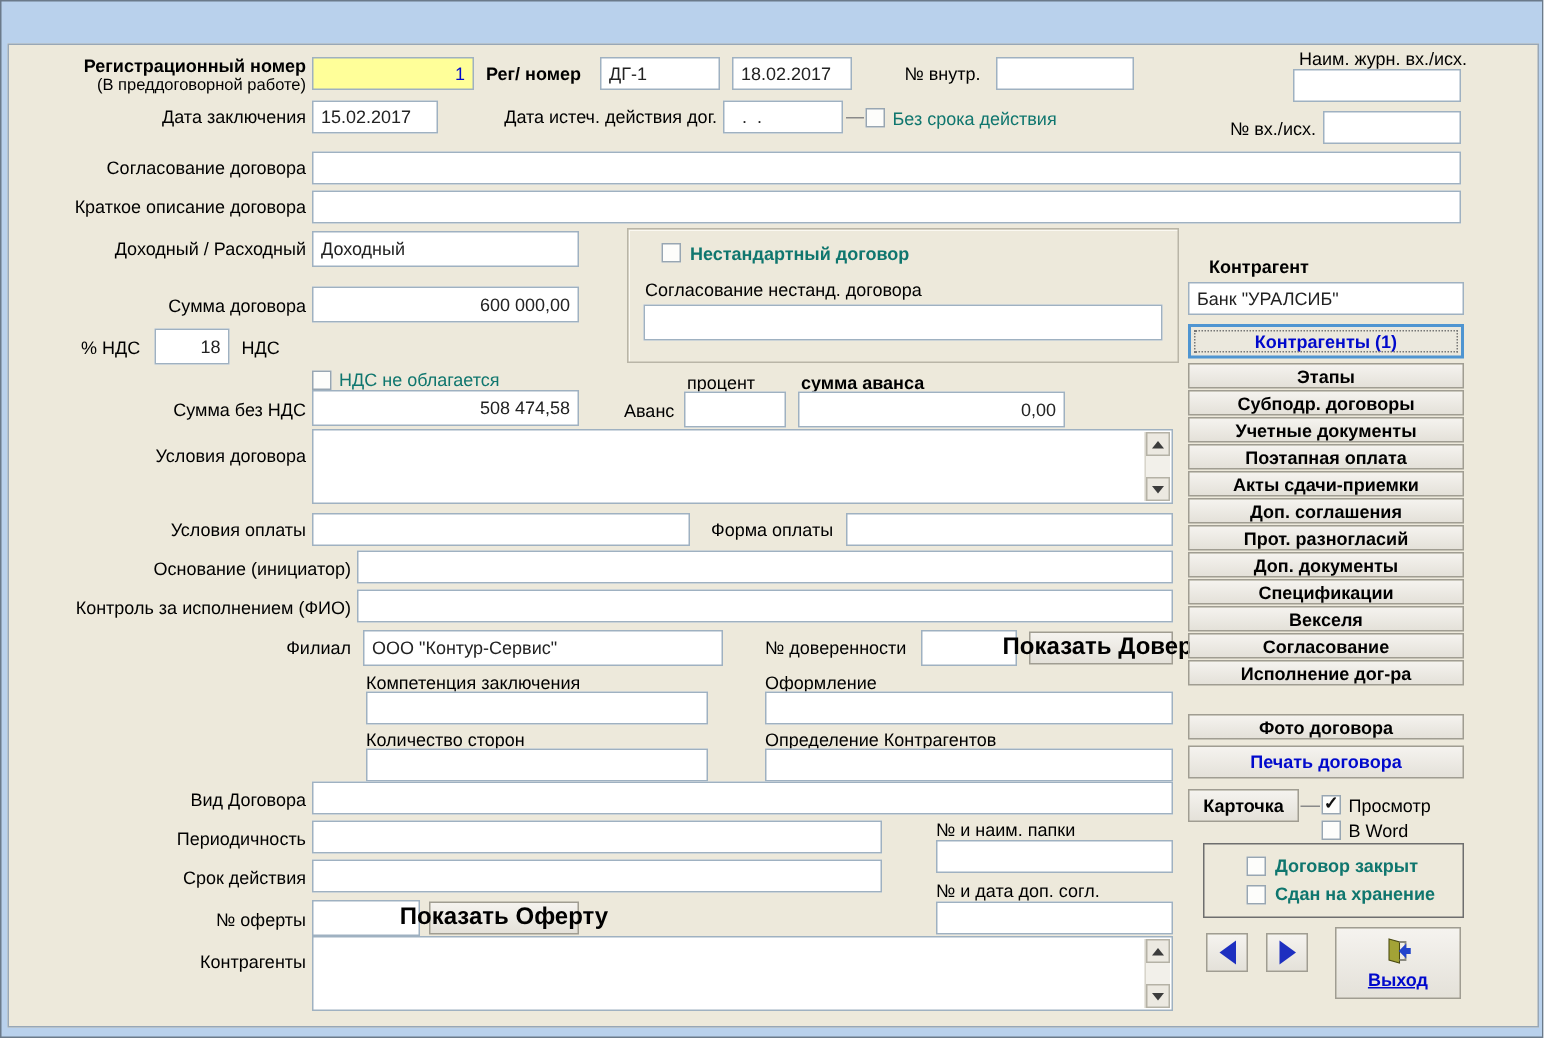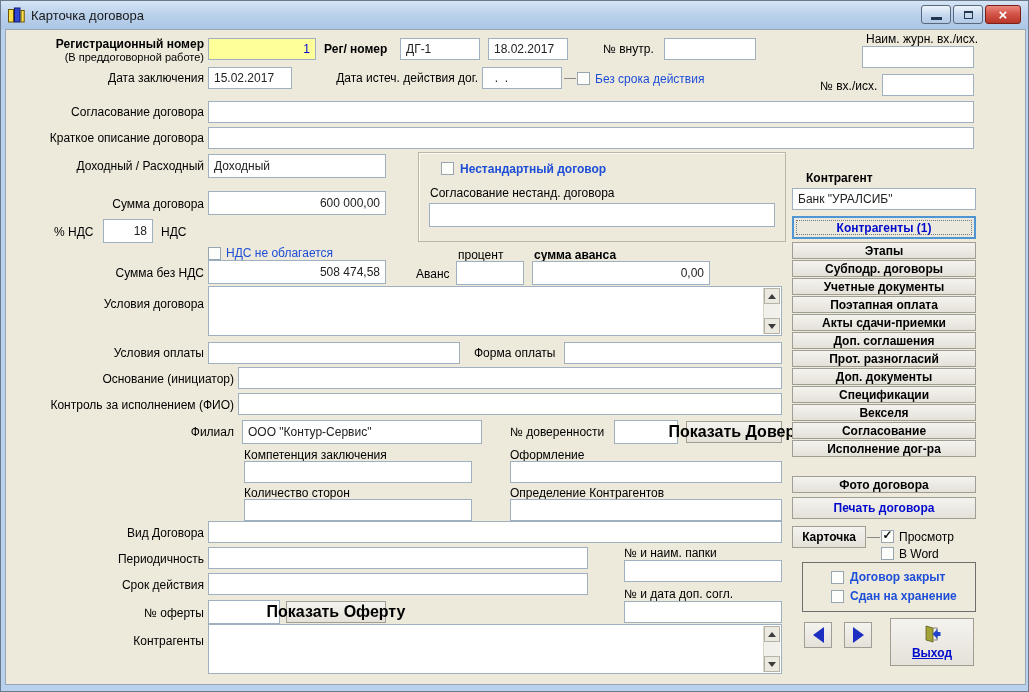--- a/index.html
+++ b/index.html
@@ -13,21 +13,21 @@
   .winbtn { width:30px; height:19px; border:1px solid #59687b; border-radius:3px;
     background:linear-gradient(#eef5fc,#c6d9ee 50%,#b2cae5); display:flex; align-items:center; justify-content:center; cursor:default; }
   .winbtn.close { width:36px; background:linear-gradient(#ea8a7d,#d4564a 45%,#b83527); border-color:#7a2018; }
   .glyph-min { width:11px; height:3px; background:#23374e; margin-top:7px; }
   .glyph-max { width:9px; height:8px; border:1px solid #23374e; border-top:2px solid #23374e; }
   .glyph-close { color:#fff; font-weight:bold; font-size:15px; line-height:15px; }
   .content { position:absolute; left:4px; top:28px; width:1021px; height:656px; background:#ede9db; border:1px solid #98a7b6; }
   .lbl { position:absolute; font-size:12px; color:#000; text-align:right; white-space:nowrap; }
   .lbll { position:absolute; font-size:12px; color:#000; white-space:nowrap; }
   .b { font-weight:bold; }
-  .blue { color:#1d4ed8; }
+  .blue { color:#0f766e; }
   .sub { font-size:11px; font-weight:normal; }
   .fld { position:absolute; background:#fff; border:1px solid #9fb1c1; font-size:12px; color:#222;
     padding:0 5px; font-family:inherit; outline:none; }
   .fld.right { text-align:right; }
   .fld.yellow { background:#ffff99; color:#0009cc; text-align:right; }
   .tarea { position:absolute; background:#fff; border:1px solid #9fb1c1; }
   .tscroll { position:absolute; top:1px; right:1px; bottom:1px; width:17px; background:#f2f0ea; border-left:1px solid #d8d5cb; }
   .sarr { position:absolute; left:0; right:0; height:16px; background:#ece9e1; border:1px solid #b5b2a6;
     display:flex; align-items:center; justify-content:center; }
   .sarr.up { top:0; } .sarr.down { bottom:0; }
@@ -50,41 +50,20 @@
   .navtri-r { width:0; height:0; border-top:8px solid transparent; border-bottom:8px solid transparent; border-left:11px solid #1d2fc0; }
   .exitbtn { position:absolute; background:linear-gradient(#f5f3ef,#e4e1d9); border:1px solid #a09d92;
     display:flex; flex-direction:column; align-items:center; justify-content:center; gap:2px; cursor:default; }
   .exitlabel { font-size:12px; font-weight:bold; color:#0009cc; text-decoration:underline; }
 </style>
 </head>
 <body>
 
 <div class="window">
 
-  <div class="titlebar">
-    <span style="display:inline-flex;">
-      <svg width="17" height="16" viewBox="0 0 17 16">
-        <rect x="0.5" y="2.5" width="5" height="12.5" fill="#ffe14d" stroke="#6a5500"></rect>
-        <rect x="6.5" y="1" width="5.5" height="14" fill="#3347d0" stroke="#101a70"></rect>
-        <rect x="13" y="3.5" width="3.2" height="11.5" fill="#ffe14d" stroke="#6a5500"></rect>
-      </svg>
-    </span>
-    <span class="title-text">Карточка договора</span>
-    <div class="winbtns">
-      <div class="winbtn">
-          <span class="glyph-min"></span>
-        </div>
-      <div class="winbtn">
-          <span class="glyph-max"></span>
-        </div>
-      <div class="winbtn close">
-          <span class="glyph-close">×</span>
-        </div>
-    </div>
-  </div>
 
   <div class="content">
 
     <div class="lbl" style="left:18px;top:7px;width:180px;">
       <div class="b">Регистрационный номер</div>
       <div class="sub">(В преддоговорной работе)</div>
     </div>
     <input class="fld yellow" style="left: 202px; top: 8px; width: 108px; height: 22px;" value="1">
     <div class="lbll b" style="left:318px;top:12px;">Рег/ номер</div>
     <input class="fld" style="left: 394px; top: 8px; width: 80px; height: 22px;" value="ДГ-1">

